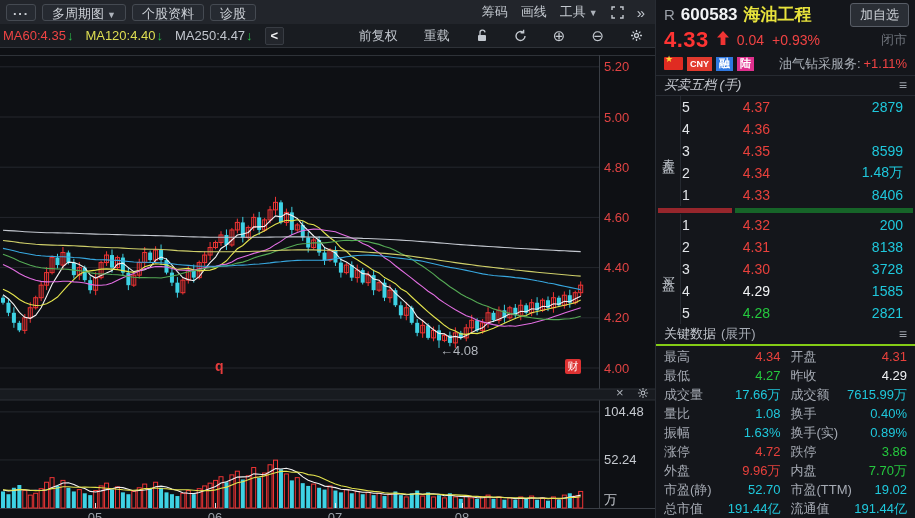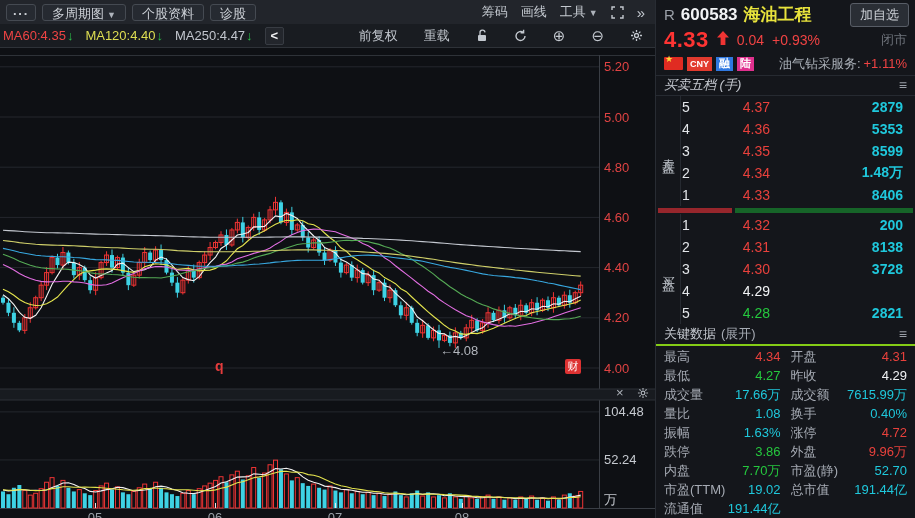--- a/index.html
+++ b/index.html
@@ -51,21 +51,21 @@
   .flagbox .st{position:absolute;left:1px;top:-3px;color:#ffd83c;font-size:9px;}
   .sector{margin-left:auto;color:#aab0b8;}
   .sector .sc{color:#f04343;margin-left:3px;}
   .sec-hdr{height:20px;display:flex;align-items:center;padding:0 8px;border-bottom:1px solid #262a31;color:#c6cad1;font-style:italic;}
   .menu-ico{margin-left:auto;color:#9ba0a8;font-size:14px;cursor:pointer;}
   .ob-block{height:110px;position:relative;padding-left:26px;box-sizing:border-box;}
   .side-label{position:absolute;left:0;top:0;bottom:0;width:24px;border-right:1px solid #262a31;display:flex;align-items:center;justify-content:center;writing-mode:vertical-rl;letter-spacing:3px;color:#b4b9c0;font-size:13px;}
   .ob-row{display:flex;align-items:center;height:22px;font-size:14px;cursor:pointer;}
   .ob-lv{width:20px;color:#e3e6ea;}
   .ob-pr{width:68px;text-align:right;}
-  .ob-vol{flex:1;text-align:right;padding-right:12px;font-weight:bold;}
+  .ob-vol{flex:1;text-align:right;padding-right:12px;}
   .ratio{height:9px;display:flex;align-items:center;gap:3px;padding:0 2px;}
   .ratio .r{height:5px;background:#97262c;}
   .ratio .g{height:5px;background:#166428;flex:1;}
   .kd-hdr{height:21px;display:flex;align-items:center;gap:5px;padding:0 8px;border-bottom:2px solid #84cc16;color:#c6cad1;text-align:center;}
   .kd-hdr .exp{color:#a6abb4;}
   .kd-grid{flex:1;display:grid;grid-template-columns:1fr 1fr;grid-auto-rows:19px;padding:1px 8px 0 8px;column-gap:10px;}
   .kd-cell{display:flex;align-items:center;justify-content:space-between;font-size:13px;overflow:hidden;}
   .kd-label{color:#a6abb4;white-space:nowrap;}
   .red{color:#e8413c;} .green{color:#25c83e;} .cyan{color:#1fc8dc;} .white{color:#f0f2f4;}
   .arrow-up{display:inline-block;}
@@ -549,21 +549,20 @@
     <span class="side-label">卖盘</span>
     <div>
         <div class="ob-row">
           <span class="ob-lv">5</span>
           <span class="ob-pr" style="color:#e8413c">4.37</span>
           <span class="ob-vol" style="color:#1fc8dc">2879</span>
         </div>
         <div class="ob-row">
           <span class="ob-lv">4</span>
           <span class="ob-pr" style="color:#e8413c">4.36</span>
-          <span class="ob-vol" style="color:#1fc8dc">5353</span>
         </div>
         <div class="ob-row">
           <span class="ob-lv">3</span>
           <span class="ob-pr" style="color:#e8413c">4.35</span>
           <span class="ob-vol" style="color:#1fc8dc">8599</span>
         </div>
         <div class="ob-row">
           <span class="ob-lv">2</span>
           <span class="ob-pr" style="color:#e8413c">4.34</span>
           <span class="ob-vol" style="color:#1fc8dc">1.48万</span>
@@ -593,20 +592,21 @@
           <span class="ob-vol" style="color:#1fc8dc">8138</span>
         </div>
         <div class="ob-row">
           <span class="ob-lv">3</span>
           <span class="ob-pr" style="color:#e8413c">4.30</span>
           <span class="ob-vol" style="color:#1fc8dc">3728</span>
         </div>
         <div class="ob-row">
           <span class="ob-lv">4</span>
           <span class="ob-pr" style="color:#f0f2f4">4.29</span>
+          <span class="ob-vol" style="color:#1fc8dc">1585</span>
         </div>
         <div class="ob-row">
           <span class="ob-lv">5</span>
           <span class="ob-pr" style="color:#25c83e">4.28</span>
           <span class="ob-vol" style="color:#1fc8dc">2821</span>
         </div>
       </div>
   </div>
   <div class="kd-hdr">
     <span>关键数据</span>
@@ -644,20 +644,24 @@
       </div>
       <div class="kd-cell">
         <span class="kd-label">换手</span>
         <span class="kd-value cyan">0.40%</span>
       </div>
       <div class="kd-cell">
         <span class="kd-label">振幅</span>
         <span class="kd-value cyan">1.63%</span>
       </div>
       <div class="kd-cell">
+        <span class="kd-label">换手(实)</span>
+        <span class="kd-value cyan">0.89%</span>
+      </div>
+      <div class="kd-cell">
         <span class="kd-label">涨停</span>
         <span class="kd-value red">4.72</span>
       </div>
       <div class="kd-cell">
         <span class="kd-label">跌停</span>
         <span class="kd-value green">3.86</span>
       </div>
       <div class="kd-cell">
         <span class="kd-label">外盘</span>
         <span class="kd-value red">9.96万</span>

